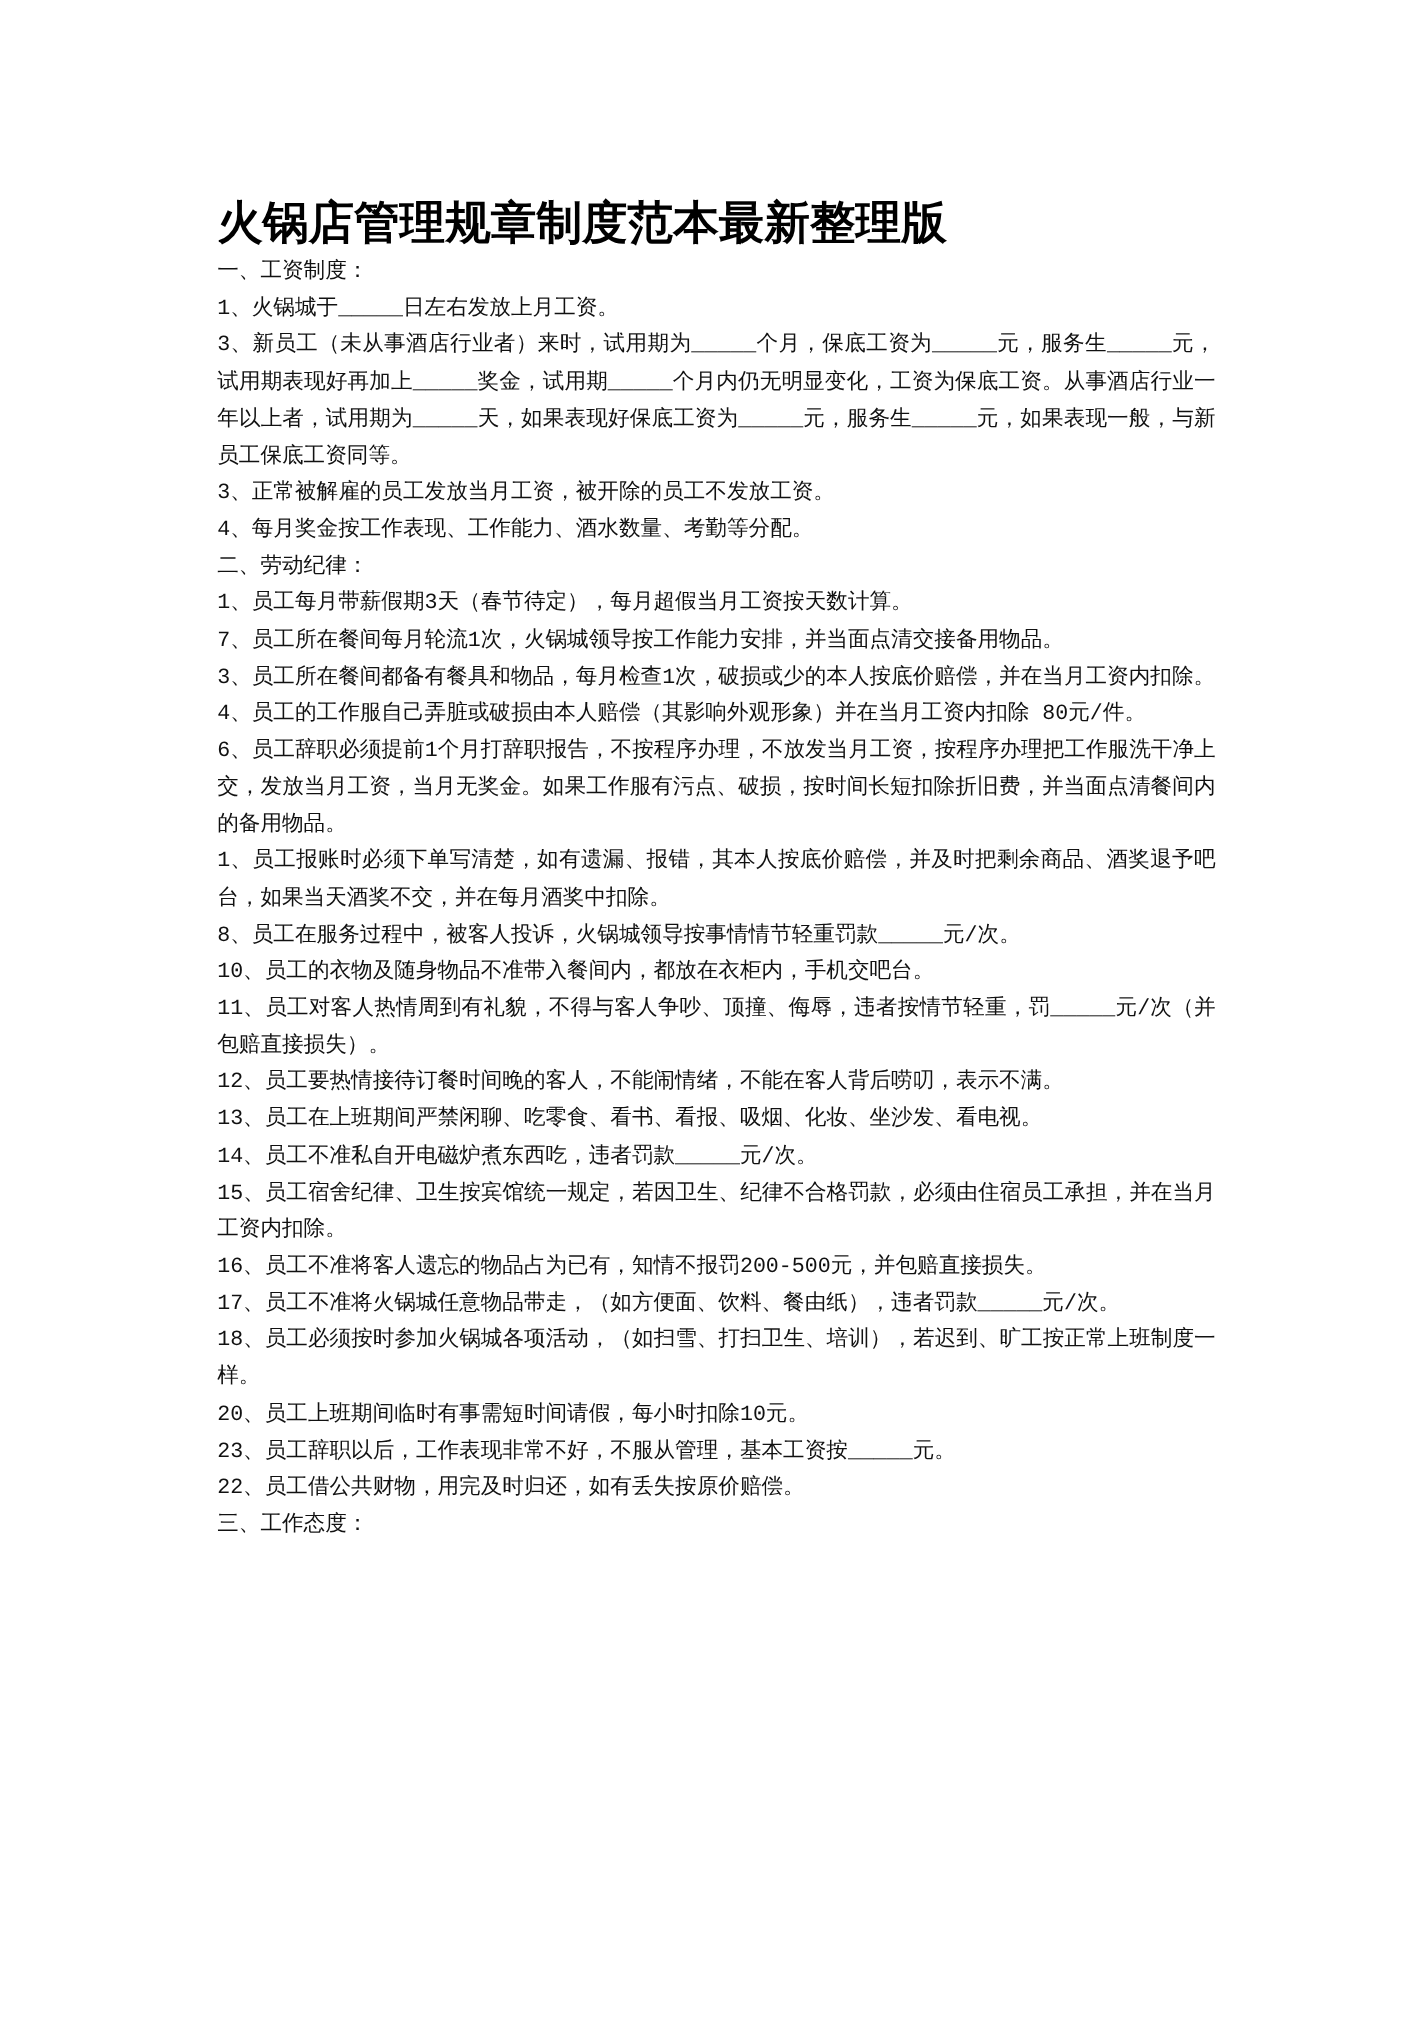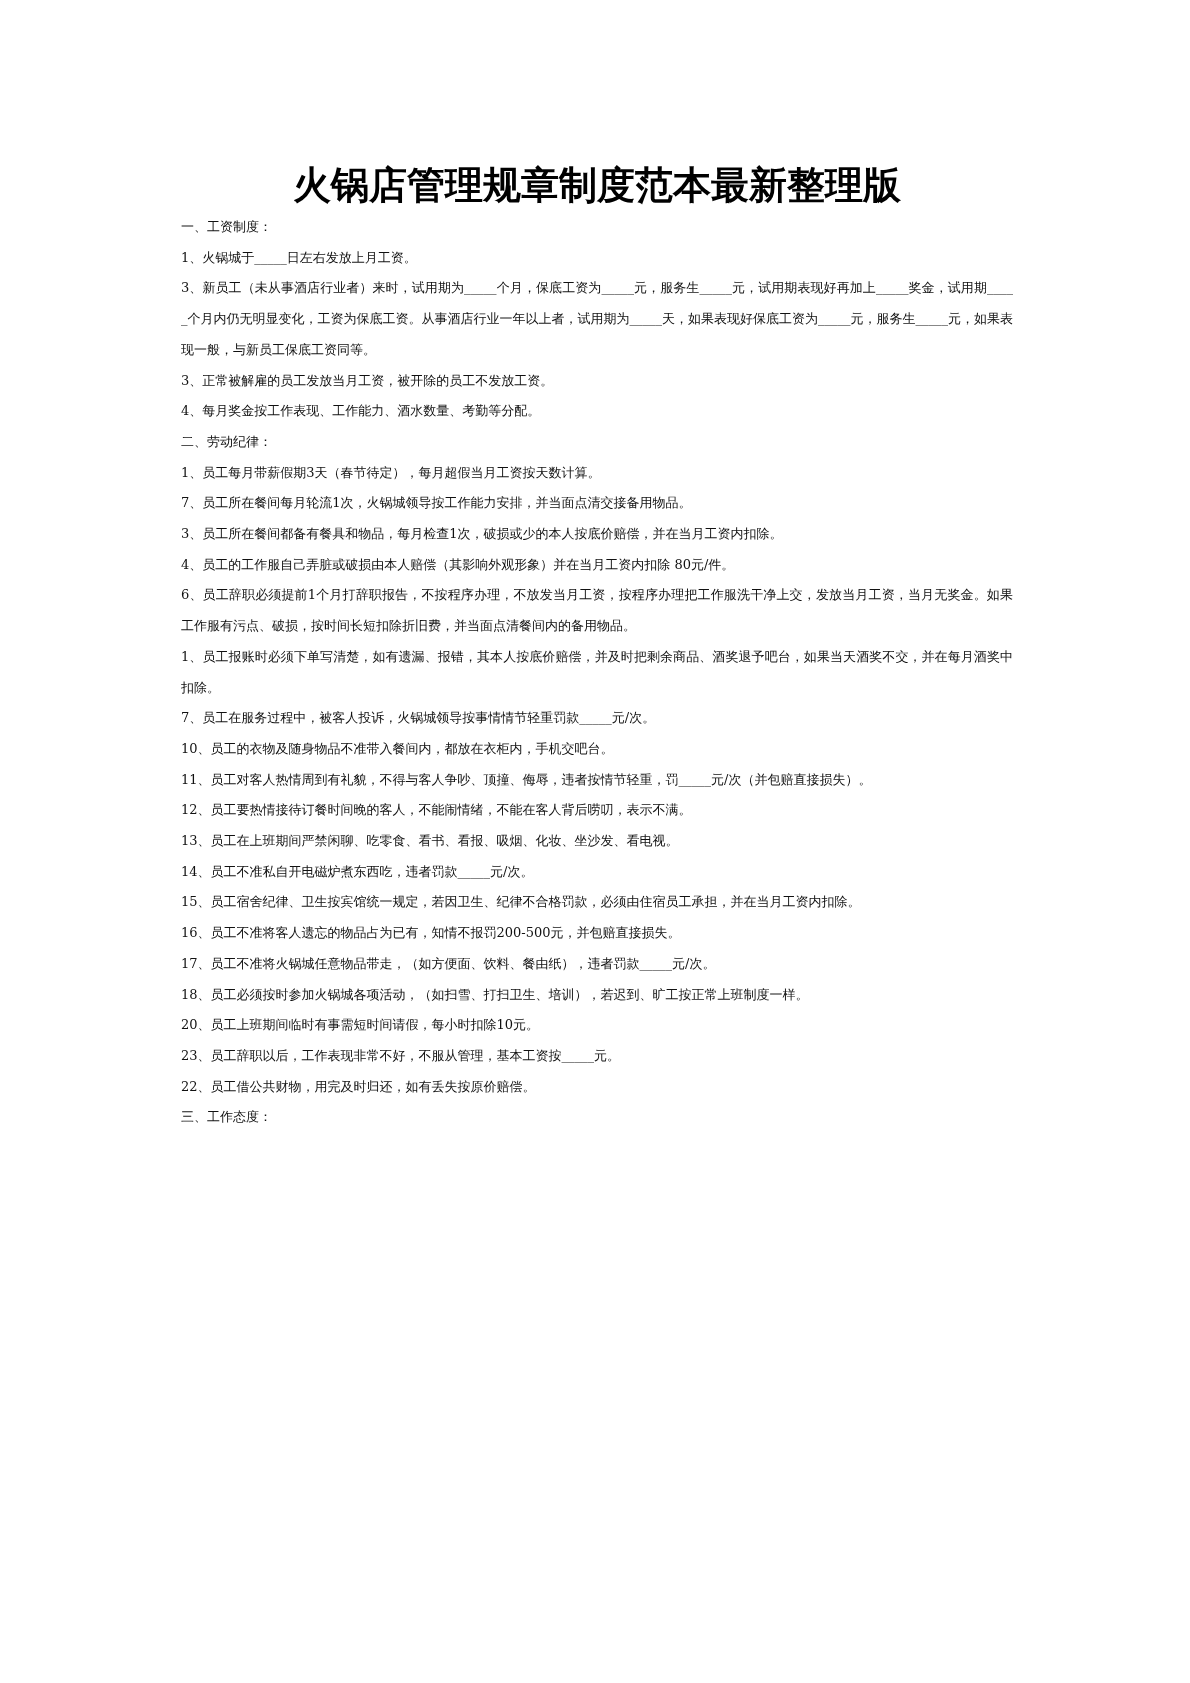--- a/index.html
+++ b/index.html
@@ -19,30 +19,31 @@
       position: absolute;
       left: 181px;
       top: 160px;
       width: 832px;
     }
     .title {
       font-family: "DejaVu Sans", "Liberation Sans", sans-serif;
       font-weight: bold;
       font-size: 38px;
       line-height: 50px;
-      text-align: center;
+      text-align: left;
       letter-spacing: 0px;
       margin: 0 0 2px 0;
       color: #000000;
     }
     .body {
-      font-size: 13px;
+      font-size: 18px;
       line-height: 30.7px;
       text-align: justify;
       text-justify: inter-character;
+      font-family: Liberation Mono, monospace;
     }
     .para {
       margin: 0;
       padding: 0;
       word-break: break-all;
     }
     .section {
       margin: 0;
       padding: 0;
     }
@@ -63,21 +64,21 @@
     </div>
 
     <div class="section">
       <p class="para">二、劳动纪律：</p>
       <p class="para">1、员工每月带薪假期3天（春节待定），每月超假当月工资按天数计算。</p>
       <p class="para">7、员工所在餐间每月轮流1次，火锅城领导按工作能力安排，并当面点清交接备用物品。</p>
       <p class="para">3、员工所在餐间都备有餐具和物品，每月检查1次，破损或少的本人按底价赔偿，并在当月工资内扣除。</p>
       <p class="para">4、员工的工作服自己弄脏或破损由本人赔偿（其影响外观形象）并在当月工资内扣除 80元/件。</p>
       <p class="para">6、员工辞职必须提前1个月打辞职报告，不按程序办理，不放发当月工资，按程序办理把工作服洗干净上交，发放当月工资，当月无奖金。如果工作服有污点、破损，按时间长短扣除折旧费，并当面点清餐间内的备用物品。</p>
       <p class="para">1、员工报账时必须下单写清楚，如有遗漏、报错，其本人按底价赔偿，并及时把剩余商品、酒奖退予吧台，如果当天酒奖不交，并在每月酒奖中扣除。</p>
-      <p class="para">7、员工在服务过程中，被客人投诉，火锅城领导按事情情节轻重罚款_____元/次。</p>
+      <p class="para">8、员工在服务过程中，被客人投诉，火锅城领导按事情情节轻重罚款_____元/次。</p>
       <p class="para">10、员工的衣物及随身物品不准带入餐间内，都放在衣柜内，手机交吧台。</p>
       <p class="para">11、员工对客人热情周到有礼貌，不得与客人争吵、顶撞、侮辱，违者按情节轻重，罚_____元/次（并包赔直接损失）。</p>
       <p class="para">12、员工要热情接待订餐时间晚的客人，不能闹情绪，不能在客人背后唠叨，表示不满。</p>
       <p class="para">13、员工在上班期间严禁闲聊、吃零食、看书、看报、吸烟、化妆、坐沙发、看电视。</p>
       <p class="para">14、员工不准私自开电磁炉煮东西吃，违者罚款_____元/次。</p>
       <p class="para">15、员工宿舍纪律、卫生按宾馆统一规定，若因卫生、纪律不合格罚款，必须由住宿员工承担，并在当月工资内扣除。</p>
       <p class="para">16、员工不准将客人遗忘的物品占为已有，知情不报罚200-500元，并包赔直接损失。</p>
       <p class="para">17、员工不准将火锅城任意物品带走，（如方便面、饮料、餐由纸），违者罚款_____元/次。</p>
       <p class="para">18、员工必须按时参加火锅城各项活动，（如扫雪、打扫卫生、培训），若迟到、旷工按正常上班制度一样。</p>
       <p class="para">20、员工上班期间临时有事需短时间请假，每小时扣除10元。</p>

